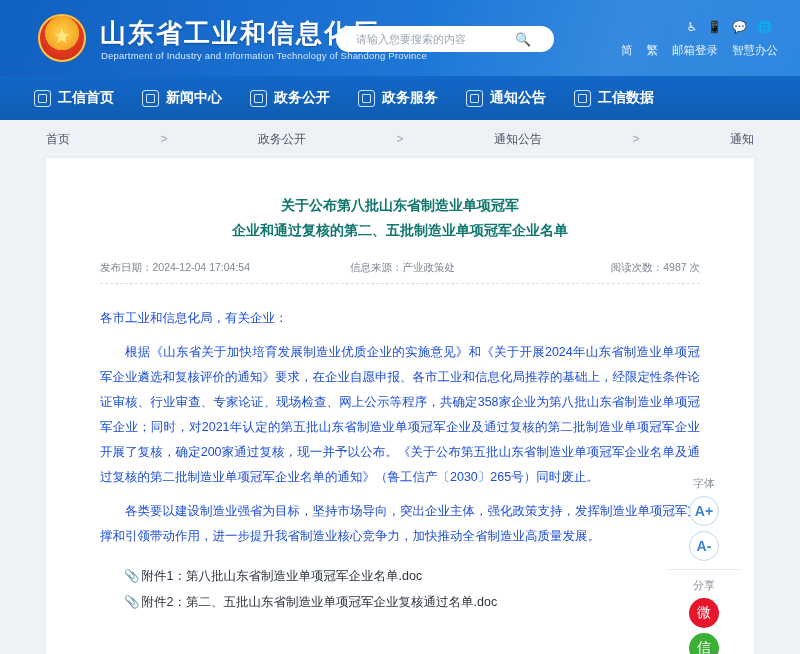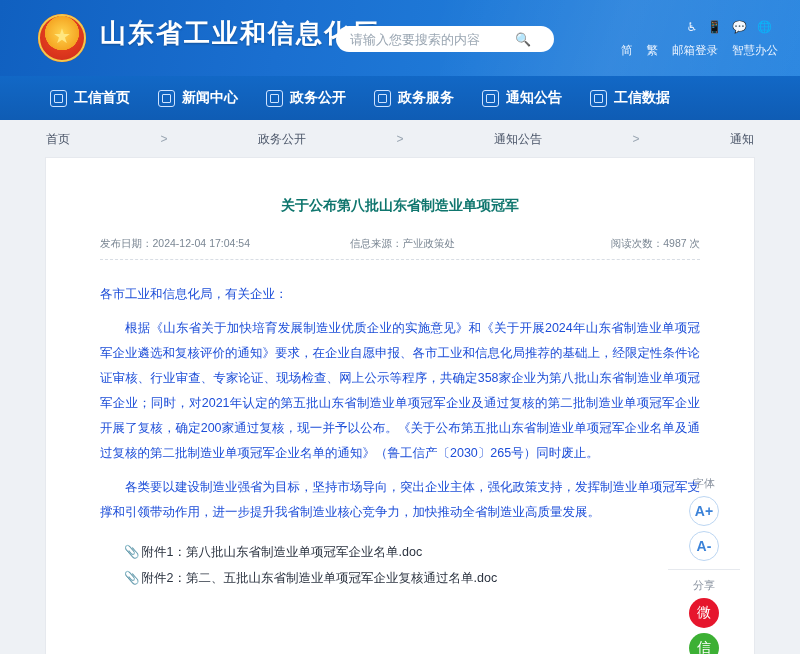--- a/index.html
+++ b/index.html
@@ -47,21 +47,21 @@
     color:#d6e8ff; font-size:9.5px; letter-spacing:.2px;
   }
   .searchbox {
     position:absolute; left:336px; top:26px;
     width:218px; height:26px;
     background:#fff; border-radius:13px;
     display:flex; align-items:center;
   }
   .searchbox input {
     border:0; outline:0; background:transparent;
-    font-size:13px; color:#333; padding-left:14px; width:176px;
+    font-size:11px; color:#333; padding-left:20px; width:176px;
     font-family:"Liberation Sans", sans-serif;
   }
   .searchbox input::placeholder { color:#9aa6b2; }
   .search-icon {
     width:22px; height:22px; display:flex; align-items:center; justify-content:center;
     color:#2f7bd8; font-size:13px;
   }
   .topicons {
     position:absolute; right:28px; top:20px;
     display:flex; gap:10px; align-items:center;
@@ -73,21 +73,21 @@
     display:flex; gap:14px; align-items:center;
     color:#eaf3ff; font-size:11.5px;
   }
   .toplinks span { white-space:nowrap; }
 
   
   .nav {
     height:44px;
     background: linear-gradient(180deg,#1268c6 0%, #0f5cb4 100%);
     display:flex; align-items:center;
-    padding-left:50px;
+    padding-left:34px;
     gap:0;
   }
   .nav-item {
     display:flex; align-items:center; gap:7px;
     color:#fff; font-size:14px; font-weight:bold;
     width:108px;
     white-space:nowrap;
   }
   .nav-ico {
     width:17px; height:17px; border:1.4px solid #cfe3ff; border-radius:3px;
@@ -165,20 +165,21 @@
   .tools hr { border:0; border-top:1px solid #e6e9ee; margin:8px 6px; }
 </style>
 </head>
 <body>
 
 <div class="header">
   <div class="emblem">
     <span class="star">★</span>
   </div>
   <div class="site-title">山东省工业和信息化厅</div>
+  <div class="site-sub">Department of Industry and Information Technology of Shandong Province</div>
 
   <div class="searchbox">
     <input placeholder="请输入您要搜索的内容" style="">
     <div class="search-icon">🔍</div>
   </div>
 
   <div class="topicons">
     <span>♿</span>
     <span>📱</span>
     <span>💬</span>
@@ -229,20 +230,21 @@
     <a>通知公告</a>
     <span class="sep">&gt;</span>
     <a>通知</a>
   </div>
 </div>
 
 <div class="page">
 
   <div class="doc-title">
     <div>关于公布第八批山东省制造业单项冠军</div>
+    <div>企业和通过复核的第二、五批制造业单项冠军企业名单</div>
   </div>
 
   <div class="meta">
     <div class="m1">
       <b>发布日期：</b><span>2024-12-04 17:04:54</span>
     </div>
     <div class="m2">
       <b>信息来源：</b><span>产业政策处</span>
     </div>
     <div class="m3">

